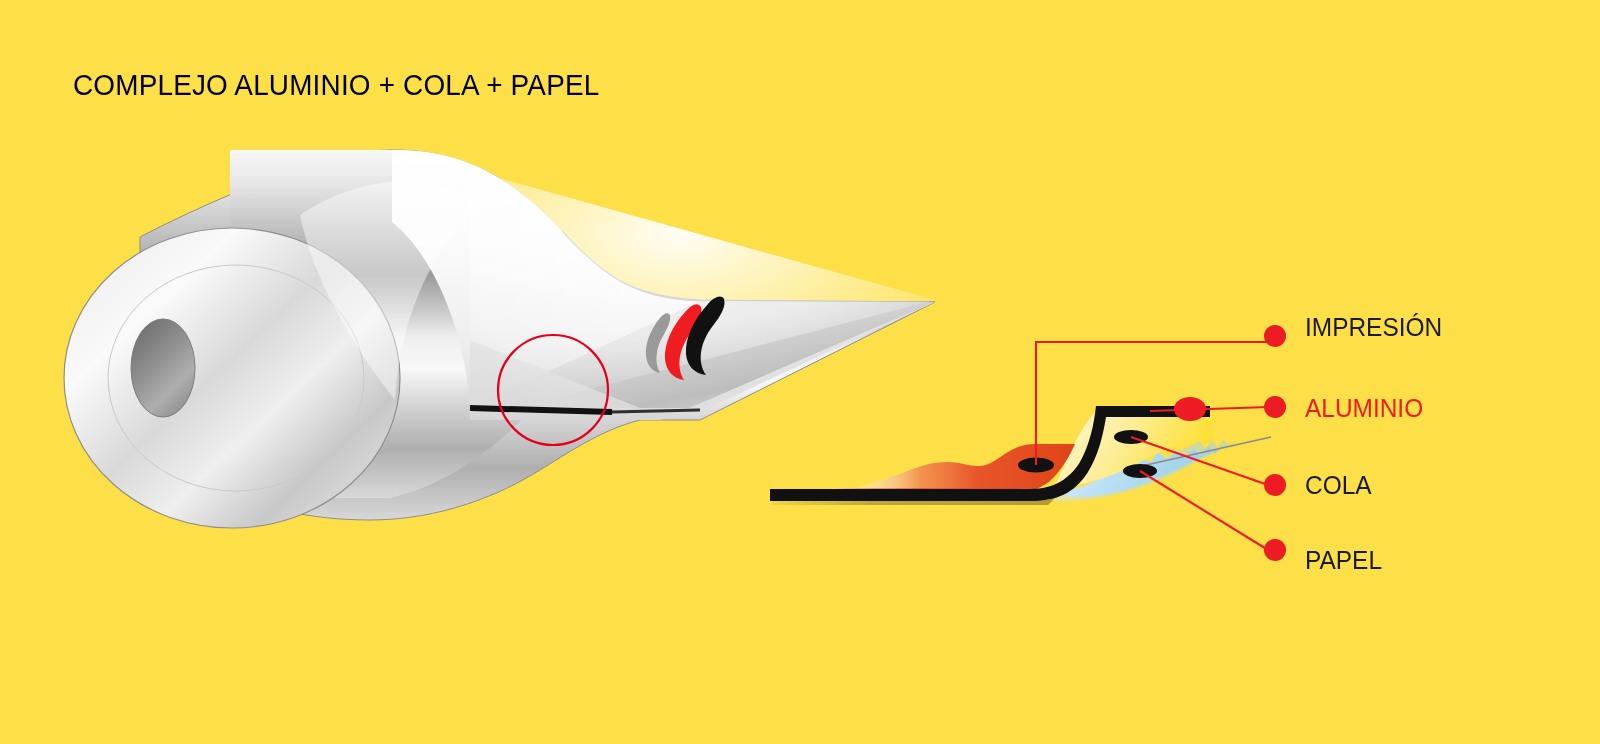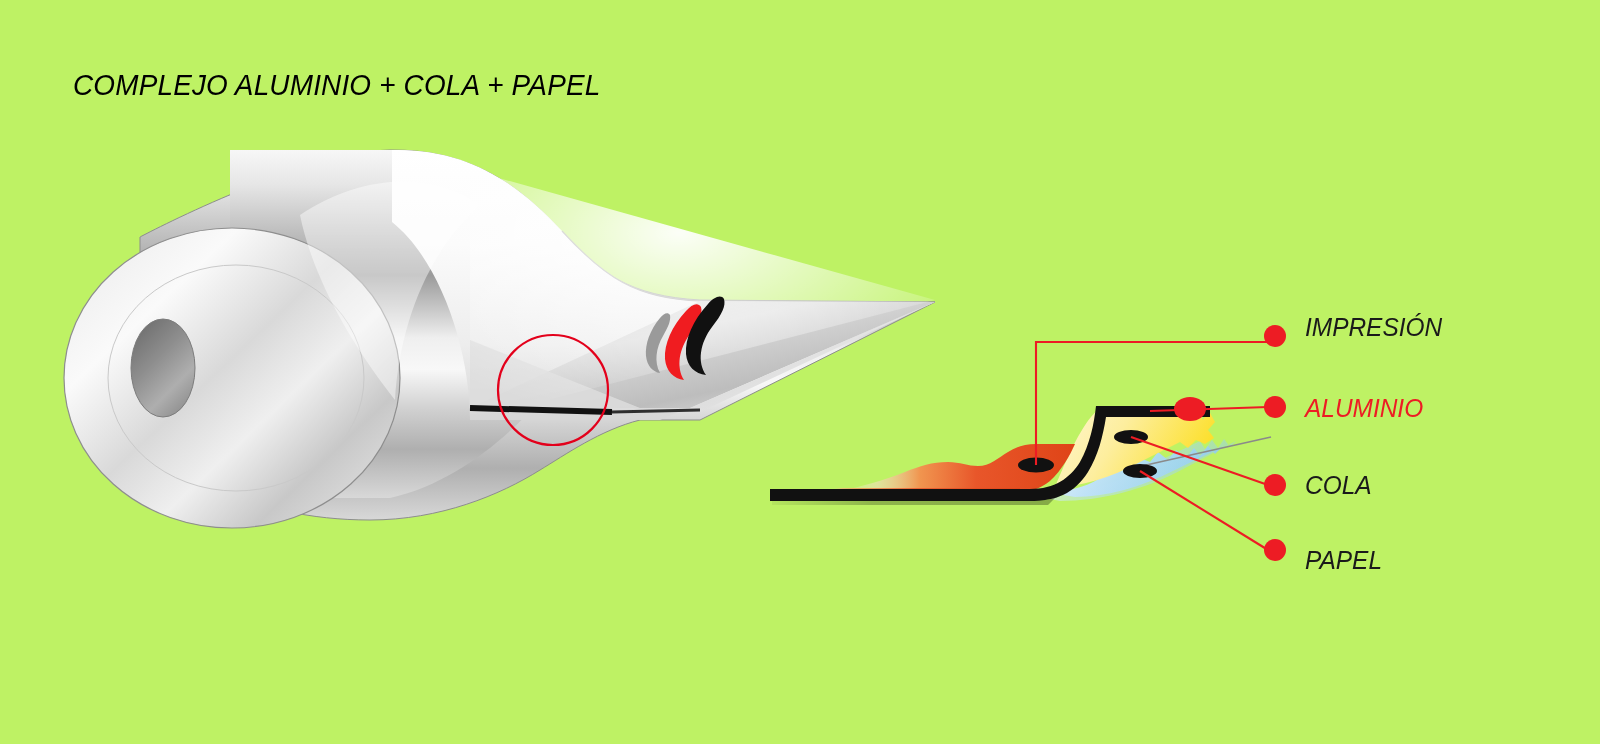--- a/index.html
+++ b/index.html
@@ -11,22 +11,21 @@
   body {
     width: 1600px;
     height: 744px;
     overflow: hidden;
     font-family: "Liberation Sans", "DejaVu Sans", sans-serif;
   }
   #stage {
     position: relative;
     width: 1600px;
     height: 744px;
-    background: #bef264;
-    font-style: italic;
+    background: #fde047;
   }
   #page-title {
     position: absolute;
     left: 73px;
     top: 68px;
     font-size: 30px;
     letter-spacing: 0.2px;
     color: #000000;
     font-family: "Liberation Sans", "DejaVu Sans", sans-serif;
     transform: scaleX(0.93);

